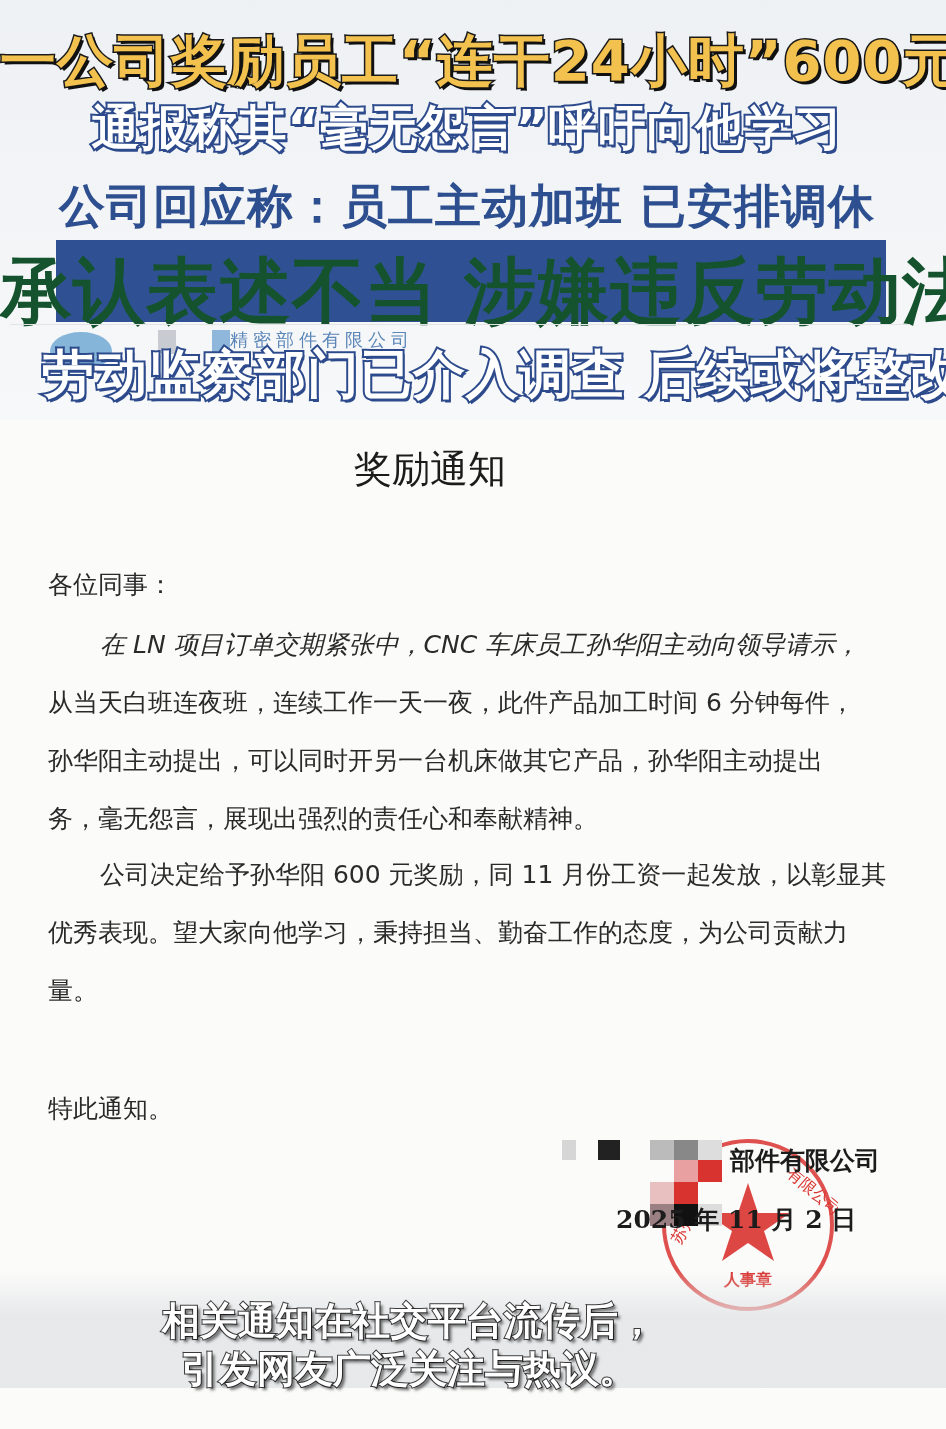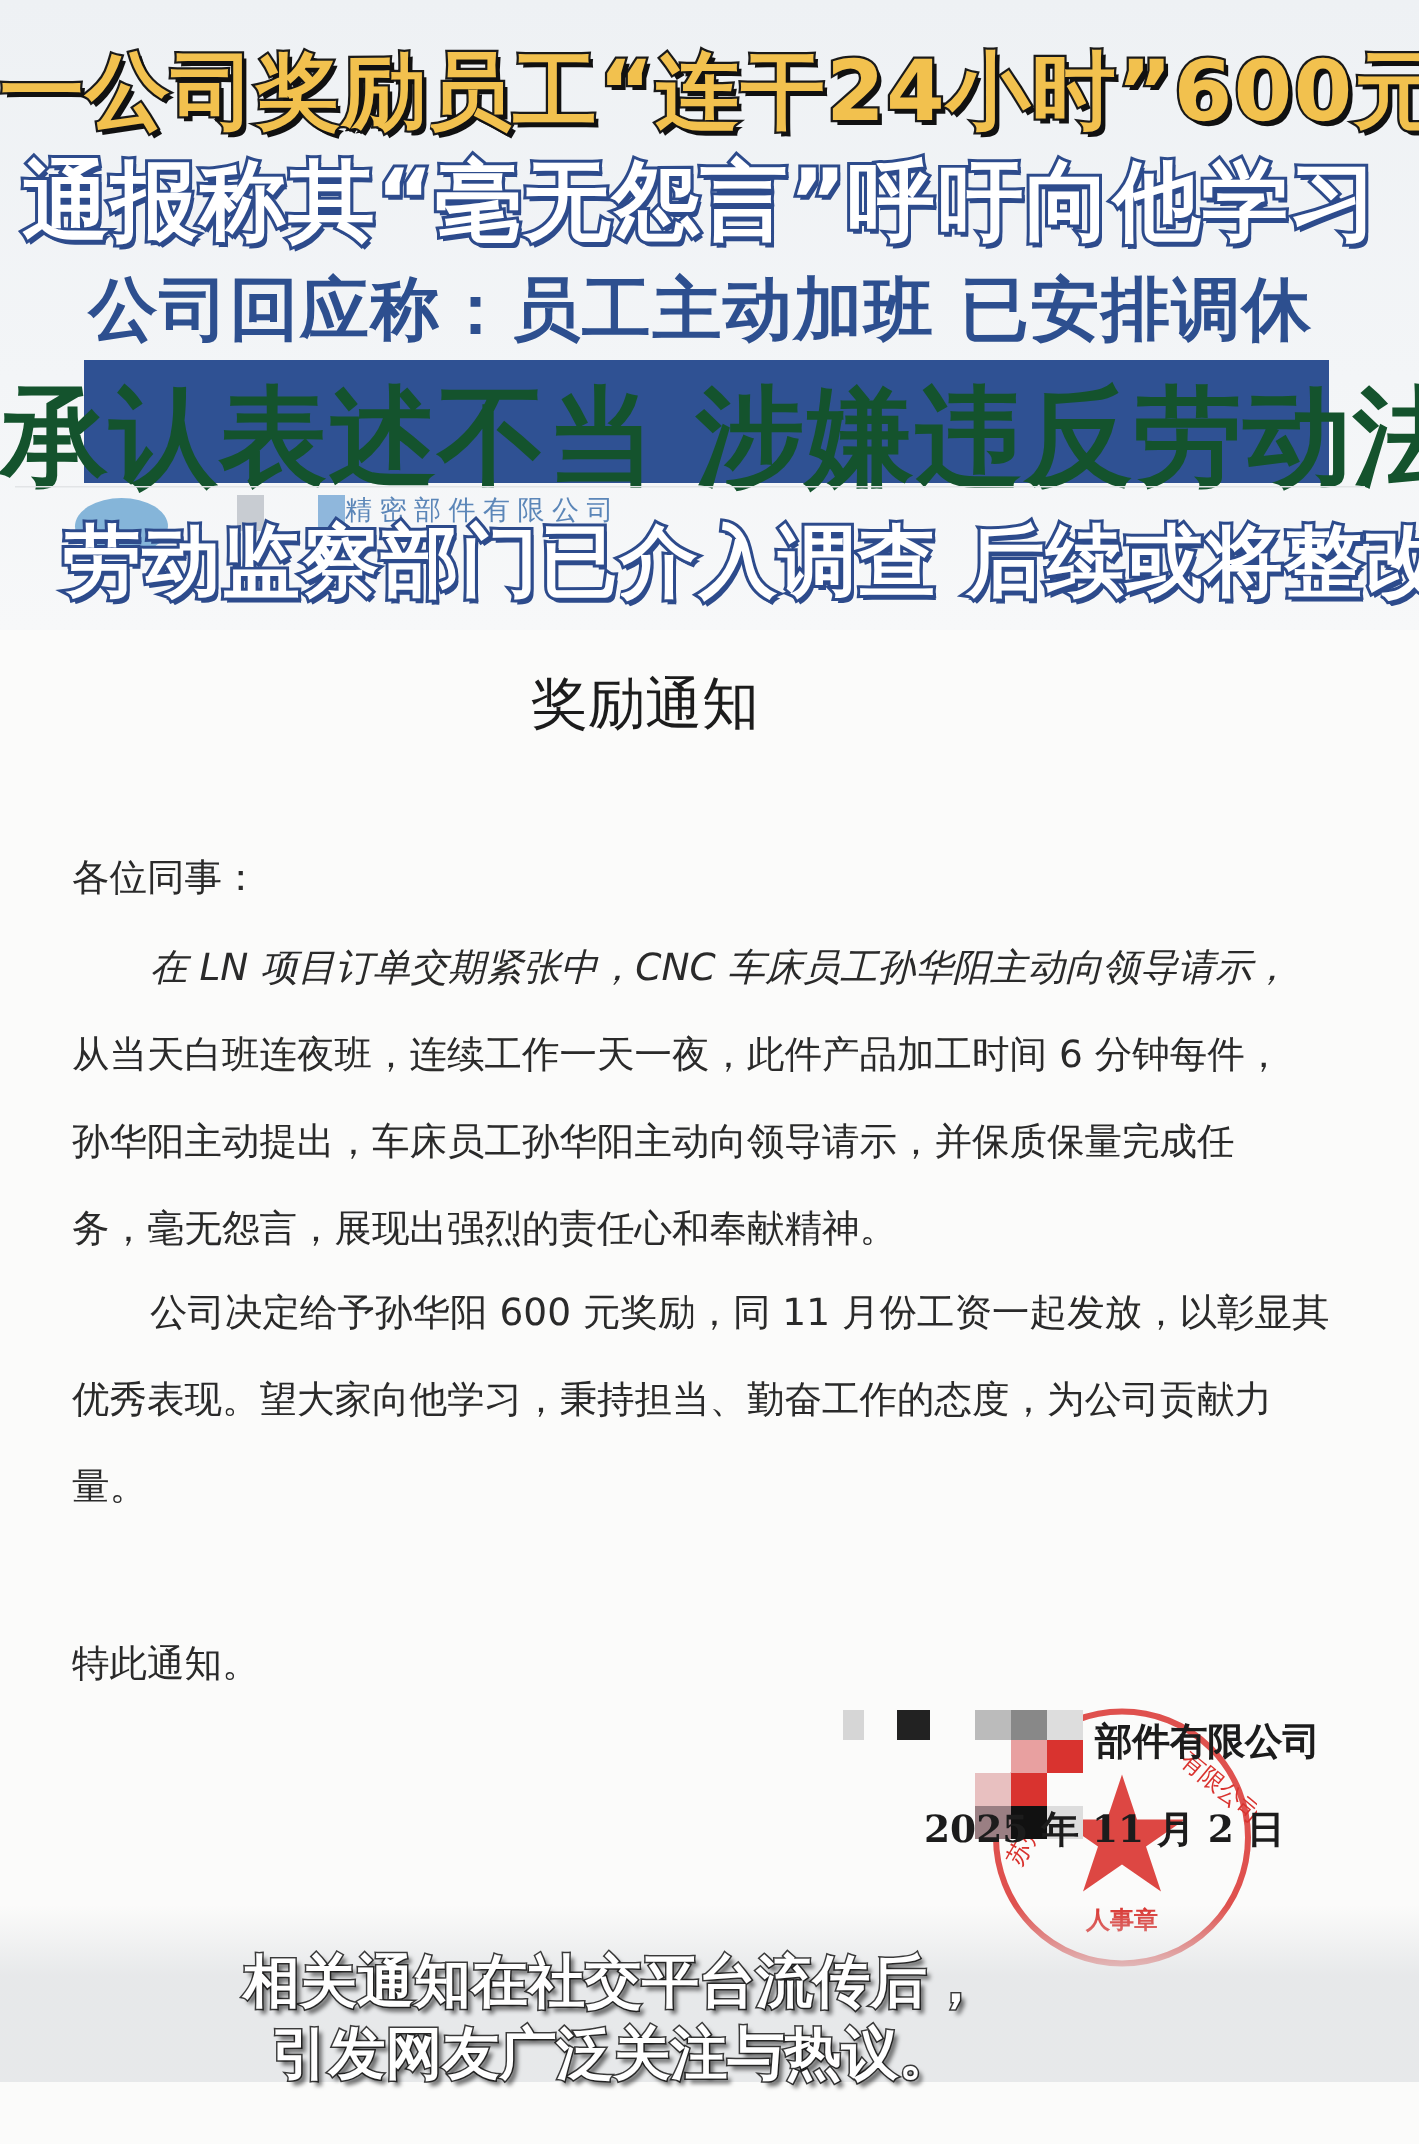--- a/index.html
+++ b/index.html
@@ -18,21 +18,21 @@
       position: absolute; left: 0; width: 934px; text-align: center;
       font-weight: bold; white-space: nowrap; letter-spacing: 1px;
     }
     .h1 {
       top: 24px; font-size: 56px; color: #f2c14e;
       -webkit-text-stroke: 3px #1a1a1a;
       paint-order: stroke fill;
       text-shadow: 3px 3px 0 #111;
     }
     .h2 {
-      top: 96px; font-size: 58px; color: #ffffff;
+      top: 96px; font-size: 48px; color: #ffffff;
       -webkit-text-stroke: 4px #2d4b8c;
       paint-order: stroke fill;
       text-shadow: 2px 3px 0 #2d4b8c;
     }
     .h3 {
       top: 176px; font-size: 46px; color: #2d4f8f;
     }
     .h4-box {
       position: absolute; left: 56px; top: 240px; width: 830px; height: 82px;
       background: #2f5193;
@@ -108,21 +108,21 @@
 <div class="company-header-text">精密部件有限公司</div>
 
 <div class="headline h5">劳动监察部门已介入调查 后续或将整改</div>
 
 <div class="doc-title">奖励通知</div>
 
 <div class="doc-text" style="top:568px;">各位同事：</div>
 
 <div class="doc-text indent" style="top:628px;font-style:italic;">在 LN 项目订单交期紧张中，CNC 车床员工孙华阳主动向领导请示，</div>
 <div class="doc-text" style="top:686px;">从当天白班连夜班，连续工作一天一夜，此件产品加工时间 6 分钟每件，</div>
-<div class="doc-text" style="top:744px;">孙华阳主动提出，车床员工孙华阳主动向领导请示，并保质保量完成任</div>
+<div class="doc-text" style="top:744px;">孙华阳主动提出，可以同时开另一台机床做其它产品，孙华阳主动提出</div>
 <div class="doc-text" style="top:802px;">务，毫无怨言，展现出强烈的责任心和奉献精神。</div>
 
 <div class="doc-text indent" style="top:858px;">公司决定给予孙华阳 600 元奖励，同 11 月份工资一起发放，以彰显其</div>
 <div class="doc-text" style="top:916px;">优秀表现。望大家向他学习，秉持担当、勤奋工作的态度，为公司贡献力</div>
 <div class="doc-text" style="top:974px;">量。</div>
 
 <div class="doc-text" style="top:1092px;">特此通知。</div>
 
 <svg class="stamp" viewBox="0 0 180 180">
   <circle cx="90" cy="90" r="84" fill="none" stroke="#d9332f" stroke-width="4" opacity="0.85"></circle>

